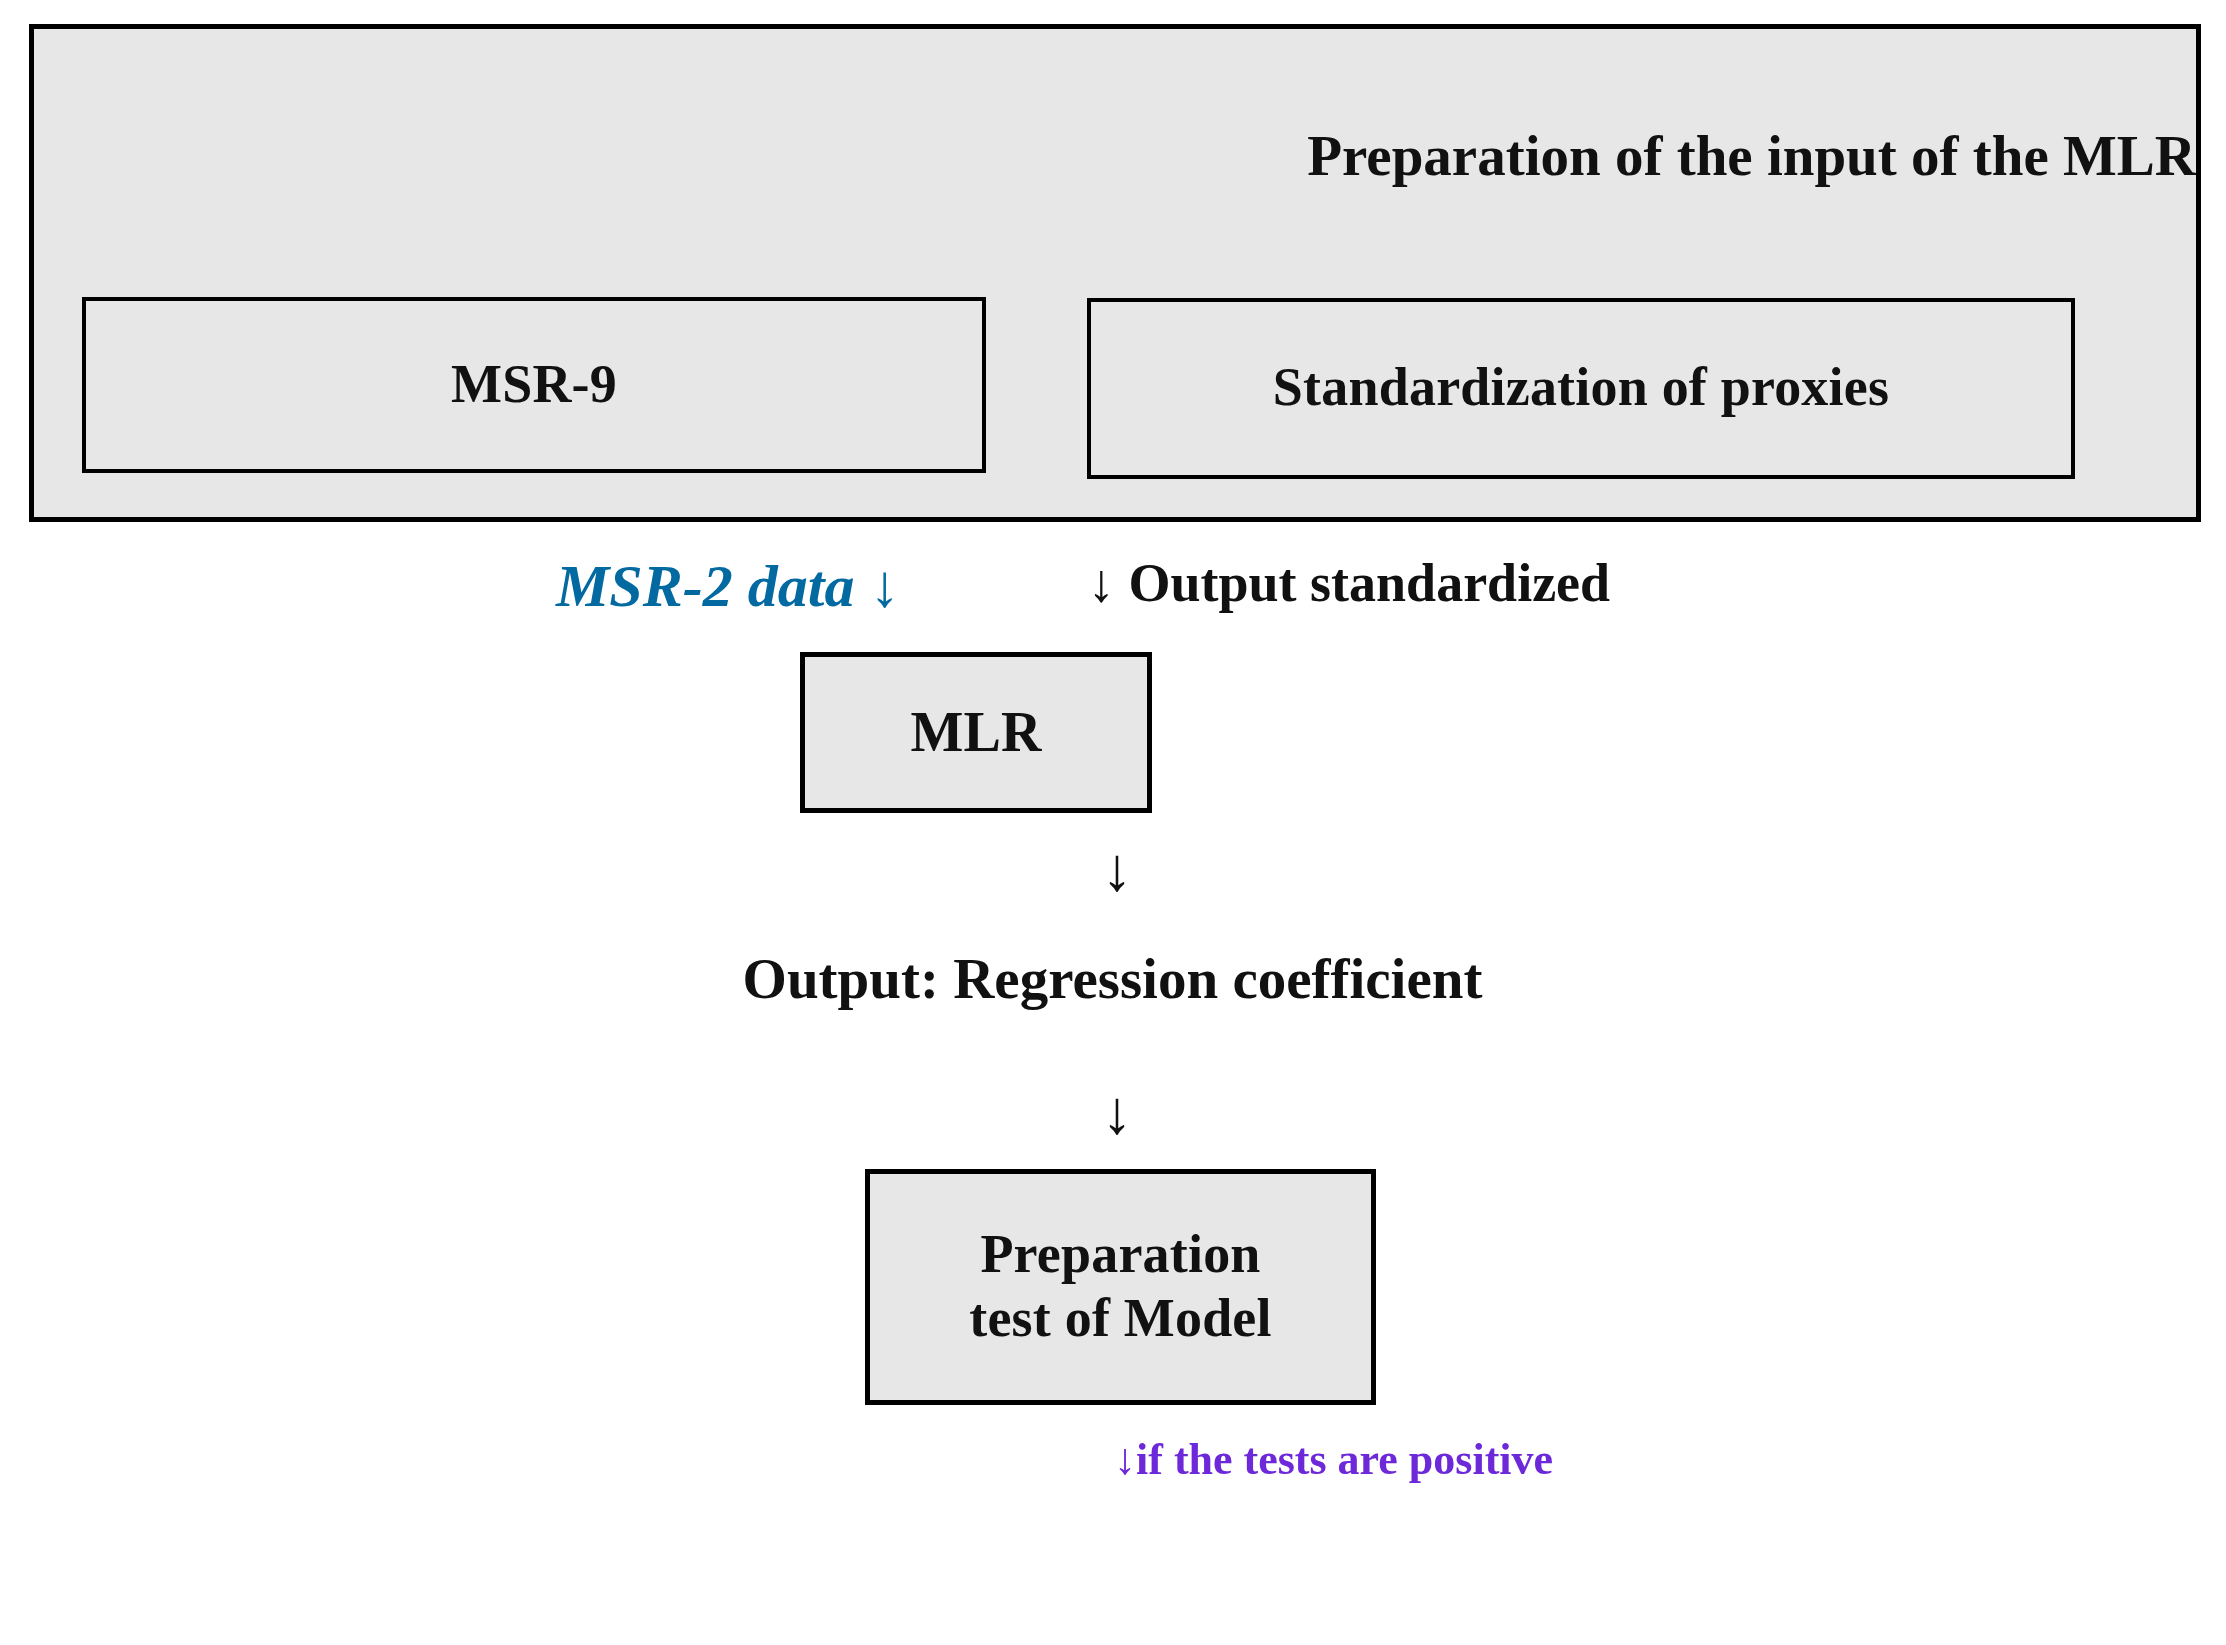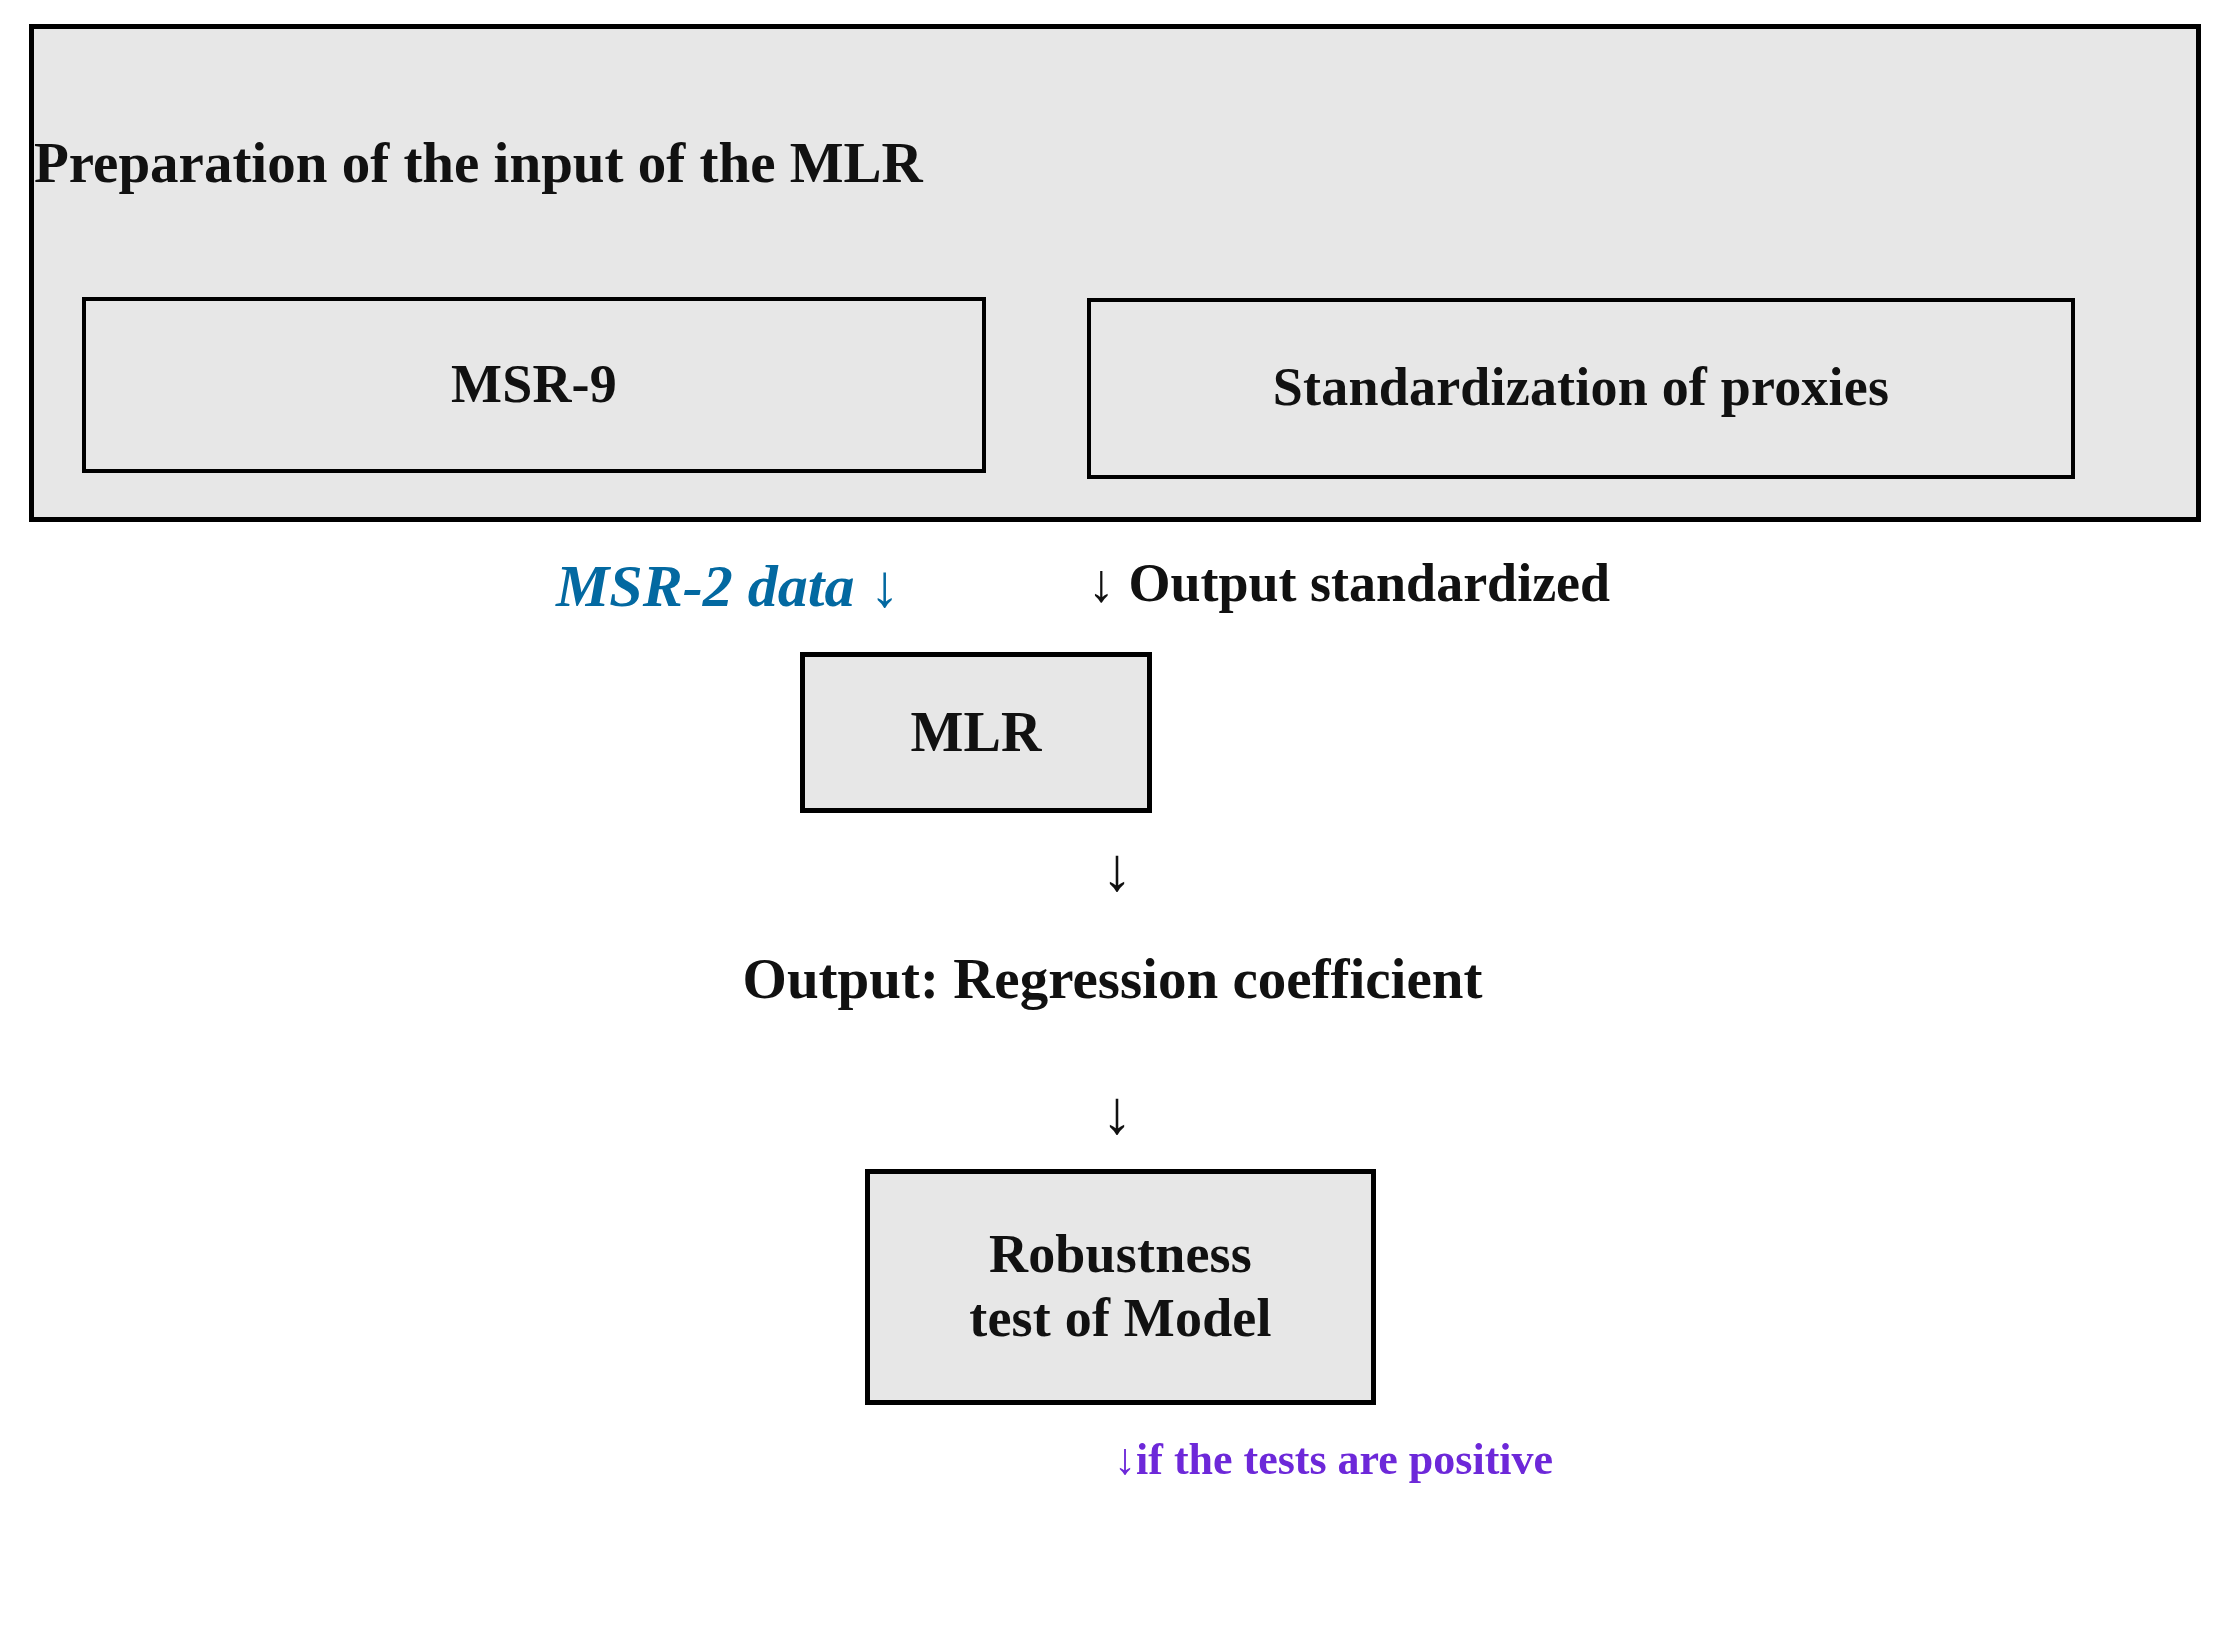--- a/index.html
+++ b/index.html
@@ -41,25 +41,24 @@
     width: 2172px;
     height: 498px;
     display: block;
   }
 
   #prep-title {
     position: absolute;
     left: 0;
     right: 0;
     top: 94px;
-    text-align: left;
+    text-align: right;
     font-size: 57px;
     font-weight: bold;
     color: #111111;
-    margin-top: 7px;
   }
 
   #msr2-box {
     left: 48px;
     top: 268px;
     width: 904px;
     height: 176px;
     border-width: 4.3px;
   }
   #std-box {
@@ -182,21 +181,21 @@
     <span class="node-label">MLR</span>
   </div>
 
   <div id="arrow-mlr-to-output" class="arrow-glyph">↓</div>
 
   <div id="output-text">Output: Regression coefficient</div>
 
   <div id="arrow-output-to-robust" class="arrow-glyph">↓</div>
 
   <div id="robust-box" class="node">
-    <span class="node-label">Robustness</span>
+    <span class="node-label">Preparation</span>
     <span class="node-label">test of Model</span>
   </div>
 
   <div id="cond-label">↓if the tests are positive</div>
 
 
 </div>
 
 
 </body></html>

